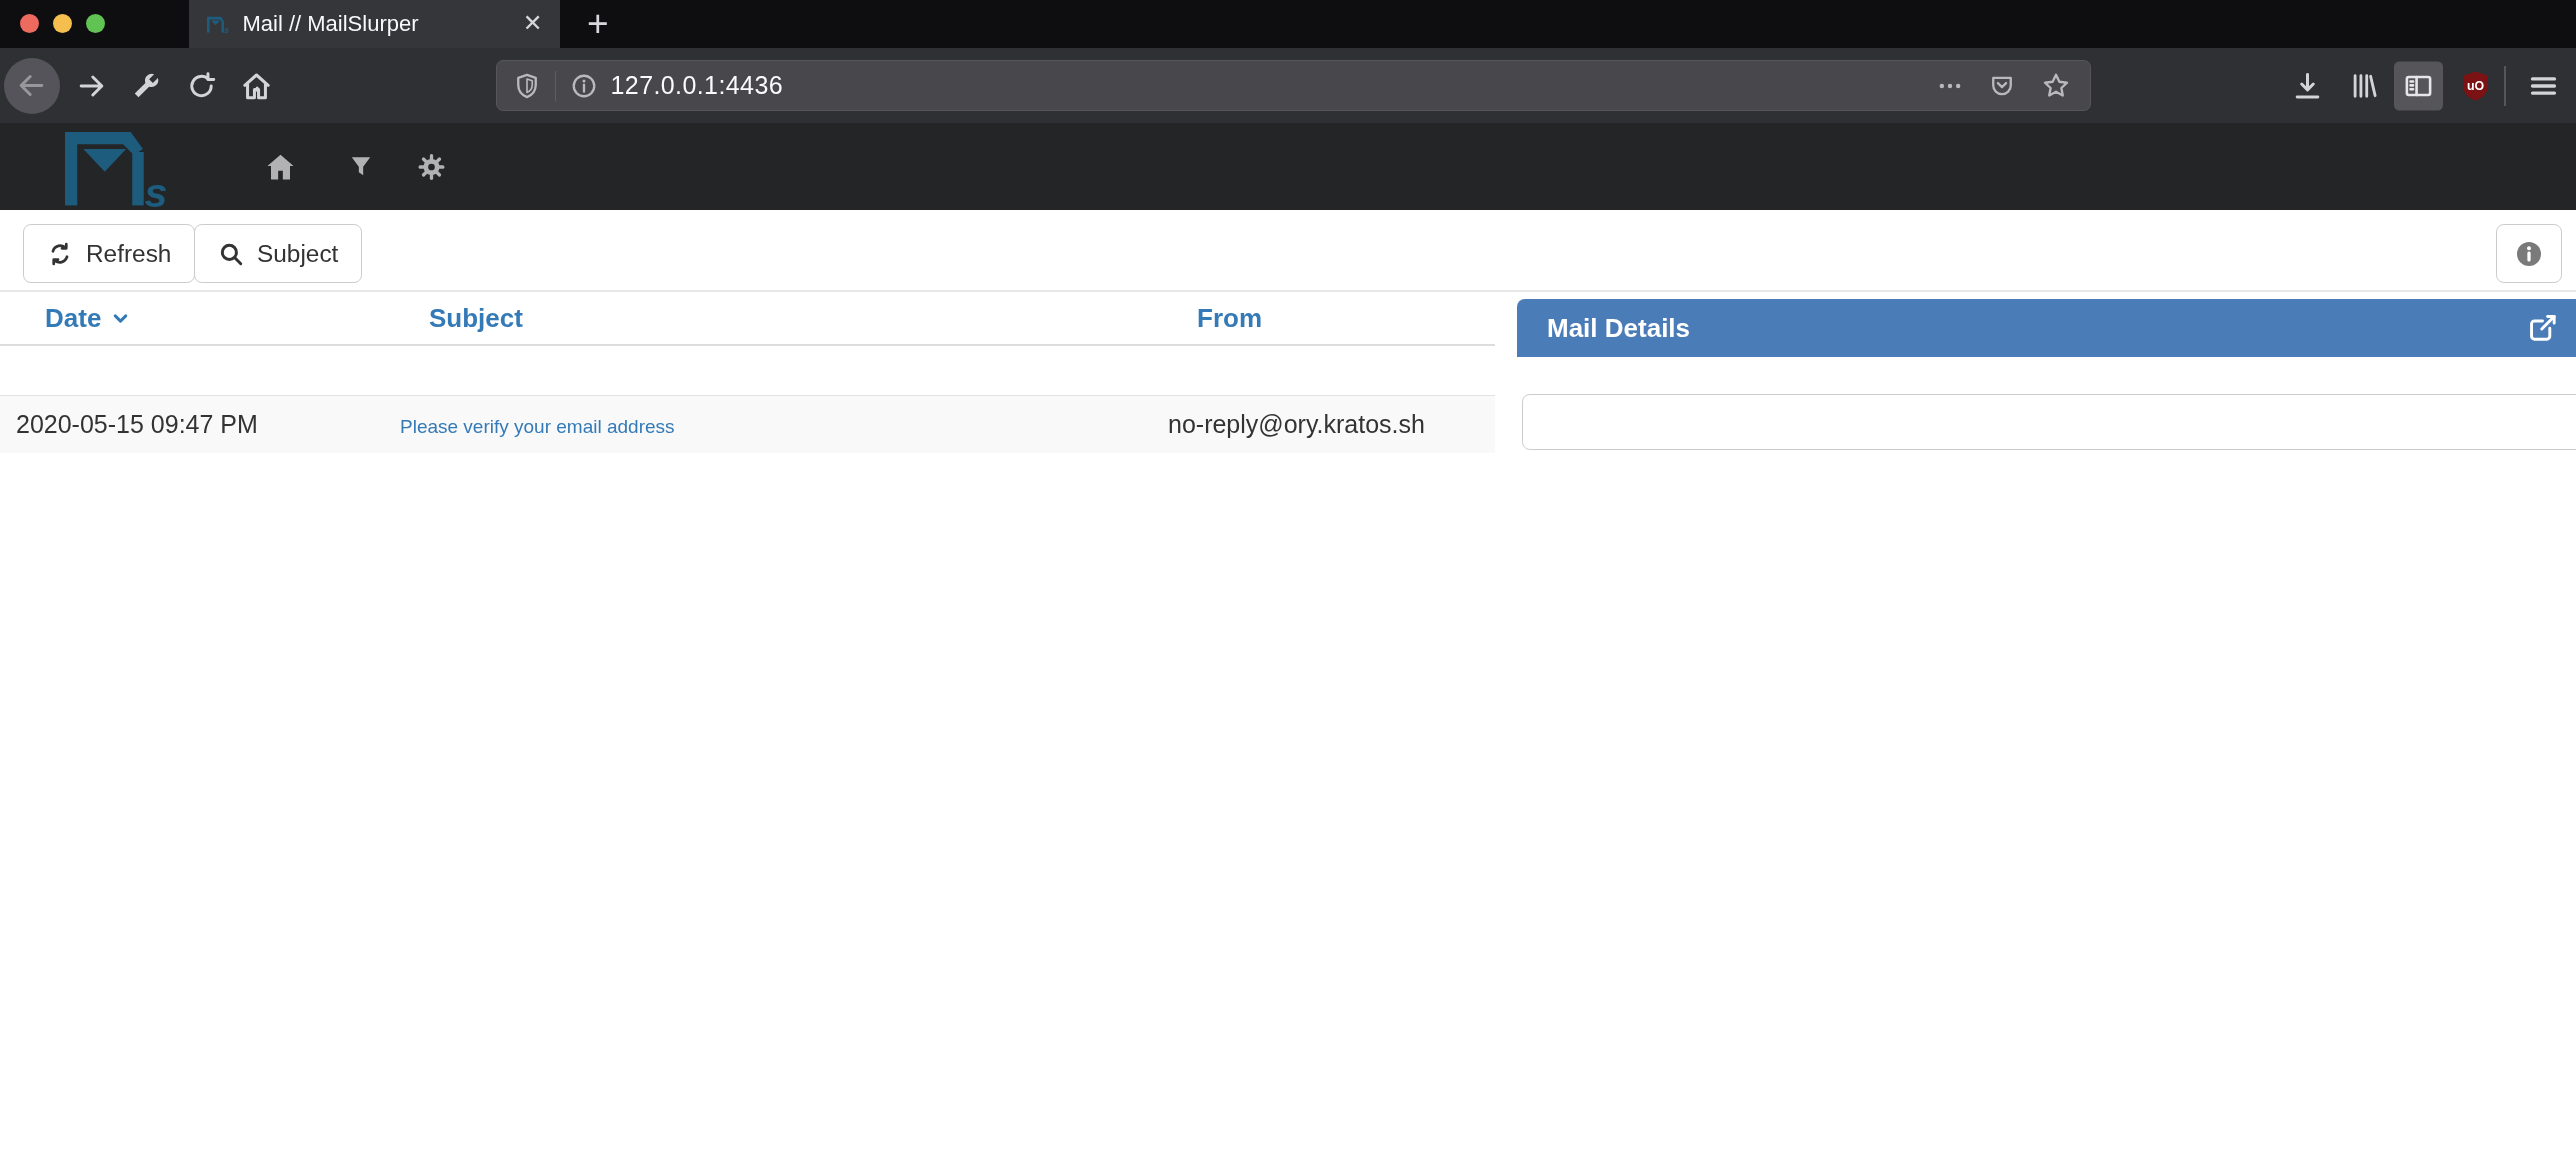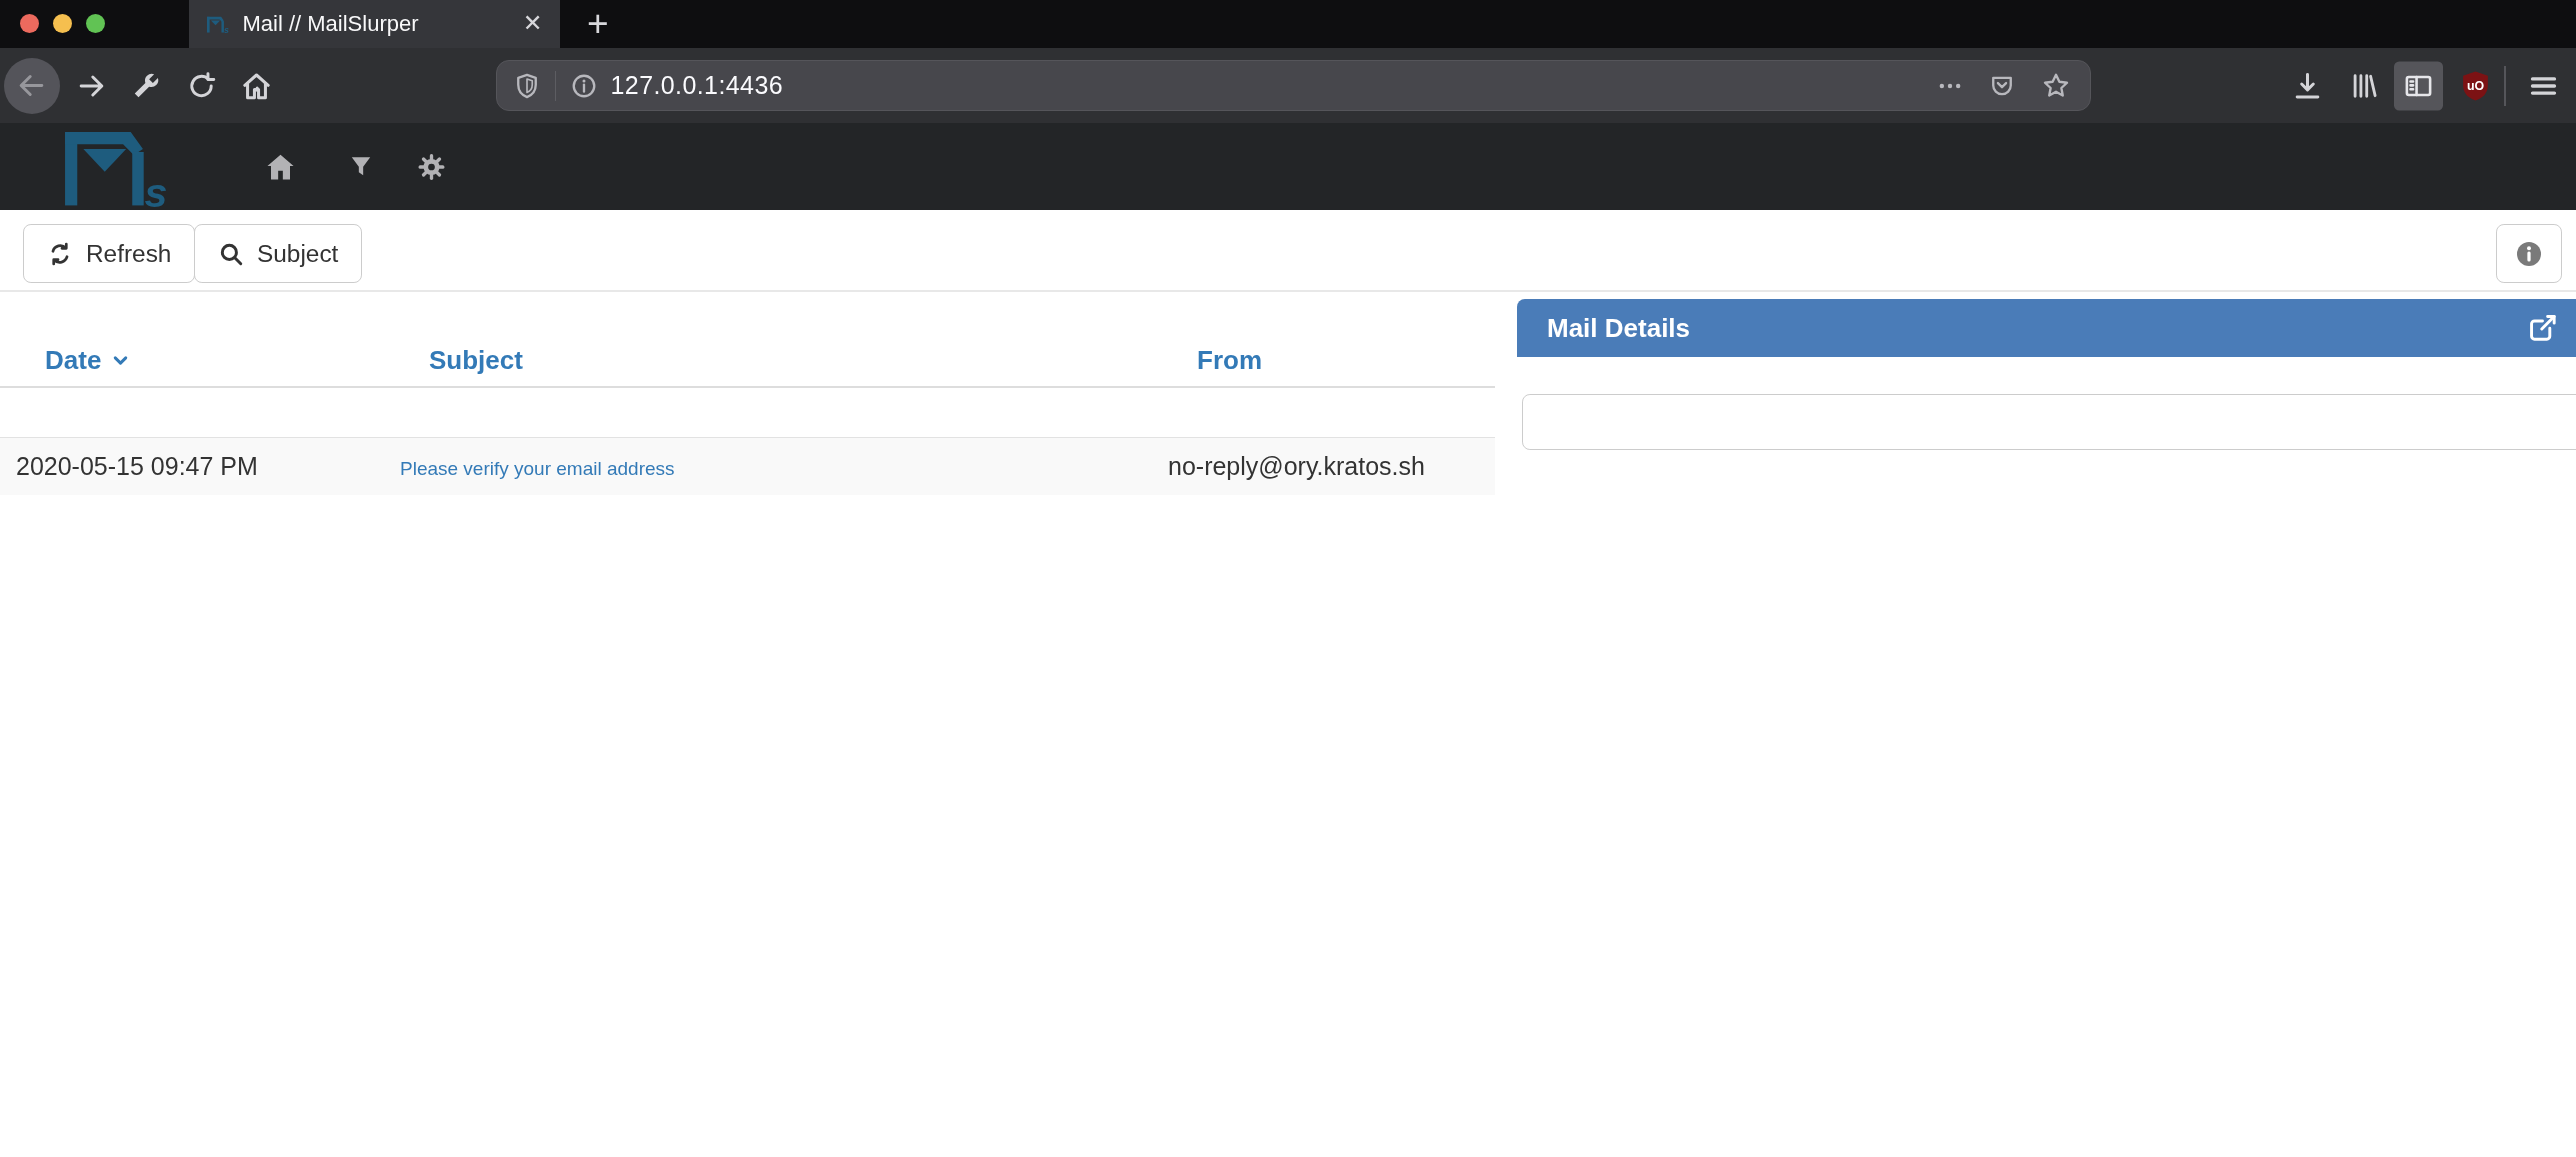--- a/index.html
+++ b/index.html
@@ -19,21 +19,21 @@
   .tab-favicon{width:23px;height:19px;flex:0 0 auto;}
   .tab-title{color:#f9f9fa;font-size:22px;flex:1;white-space:nowrap;overflow:hidden;}
   .tab-close{color:#d7d7db;font-size:23.6px;line-height:1;cursor:default;}
   .new-tab{position:absolute;left:587px;top:1.7px;color:#d7d7db;font-size:37px;font-weight:300;line-height:44px;}
 
   
   .browser-toolbar{position:relative;height:75px;background:#2f3033;}
   .tb{position:absolute;top:50%;transform:translateY(-50%);display:flex;align-items:center;justify-content:center;}
   .back-circle{left:3.5px;width:56px;height:56px;border-radius:50%;background:#54545a;}
   .urlbar{position:absolute;left:496px;top:12.2px;width:1595px;height:51px;background:#47474c;
-          border:0.9px solid #55555a;border-radius:13px;box-sizing:border-box;
+          border:0.9px solid #55555a;border-radius:7px;box-sizing:border-box;
           display:flex;align-items:center;padding:0 15.7px;}
   .urlbar .vdiv{width:1.7px;height:30px;background:#5d5d62;margin:0 14px;}
   .url-text{color:#fbfbfe;font-size:25px;margin-left:12.2px;letter-spacing:0.4px;}
   .urlbar .spacer{flex:1;}
   .urlbar-right{display:flex;align-items:center;gap:24.4px;margin-right:3.5px;}
   .sidebar-active{left:2394px;width:49px;height:49px;border-radius:5.2px;background:#55555a;}
   .toolbar-sep{left:2504px;width:1.7px;height:40px;background:#55555a;}
 
   
   .app-navbar{position:relative;height:87px;background:#232527;}
@@ -46,21 +46,21 @@
        display:flex;align-items:center;gap:13px;padding:16px 23px;box-sizing:border-box;
        font-size:24.4px;color:#333;}
   .btn-refresh{left:23px;}
   .btn-search{left:194px;}
   .btn-info{right:14px;width:66px;justify-content:center;padding:0;}
 
   
   .content{position:relative;height:862px;background:#fff;}
   .mail-list{position:absolute;left:0;top:0;width:1495px;}
   .lrow{display:grid;grid-template-columns:384px 768px 298px;padding-left:45px;align-items:center;box-sizing:border-box;}
-  .list-header{height:54px;border-bottom:2.6px solid #ddd;font-weight:bold;font-size:26px;color:#337ab7;margin-top:42px;}
+  .list-header{height:54px;border-bottom:2.6px solid #ddd;font-weight:bold;font-size:26px;color:#337ab7;}
   .hdr-date{display:flex;align-items:center;gap:8.7px;}
   .row-empty{height:49px;}
   .row-data{height:58px;background:#f9f9f9;border-top:1.7px solid #e2e2e2;font-size:25px;color:#333;padding-left:16px;}
   .subject-link{color:#337ab7;text-decoration:none;font-size:19px;}
 
   .details-panel{position:absolute;left:1517px;top:7px;width:1067px;}
   .details-header{height:58px;background:#4a7cb8;border-radius:7.9px 7.9px 0 0;color:#fff;
                   font-weight:bold;font-size:26px;display:flex;align-items:center;
                   padding:0 30px;box-sizing:border-box;position:relative;}
   .ext-ico{position:absolute;right:24.4px;top:11.3px;}

